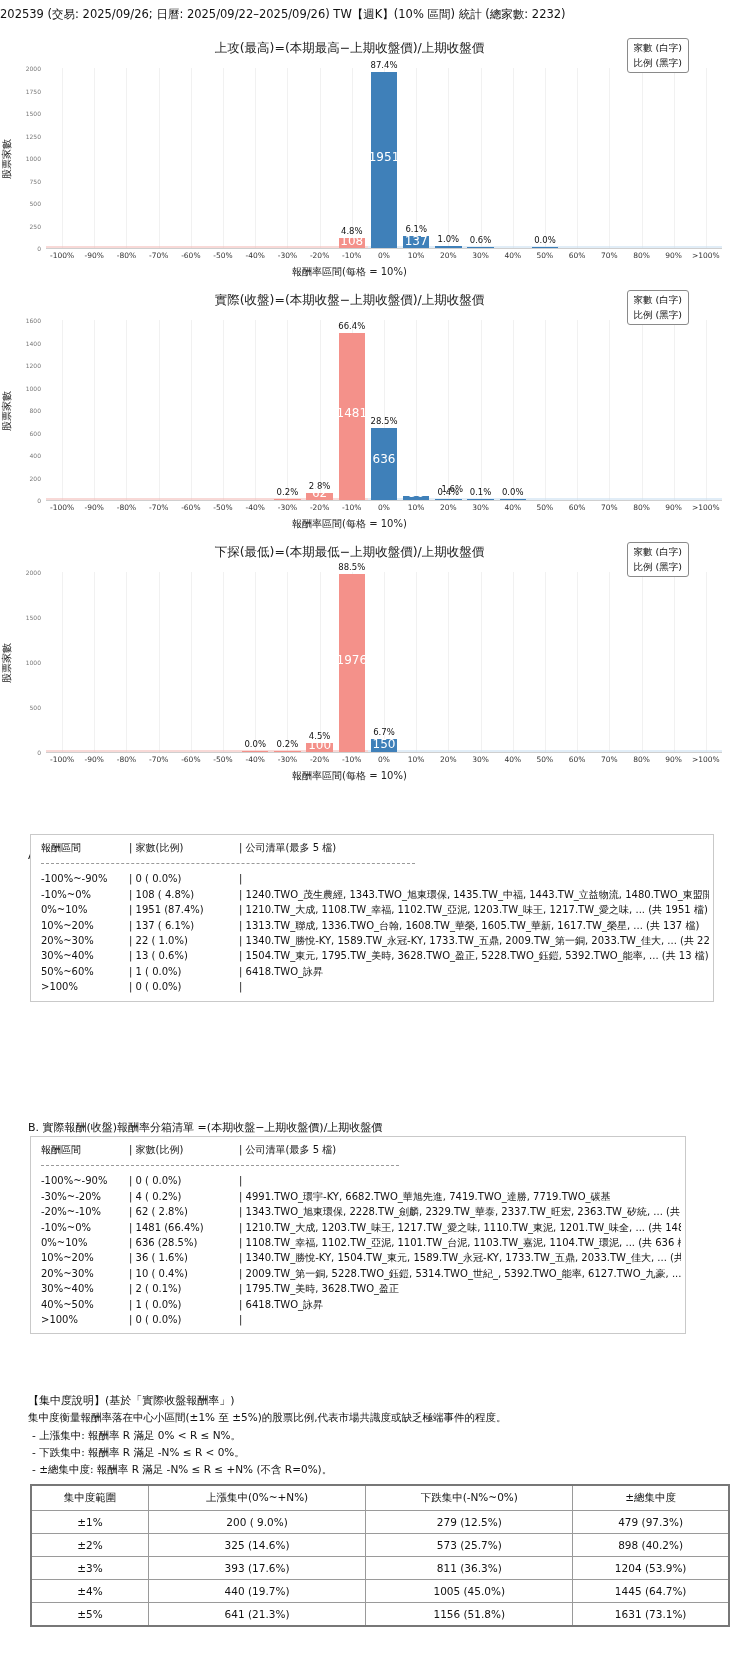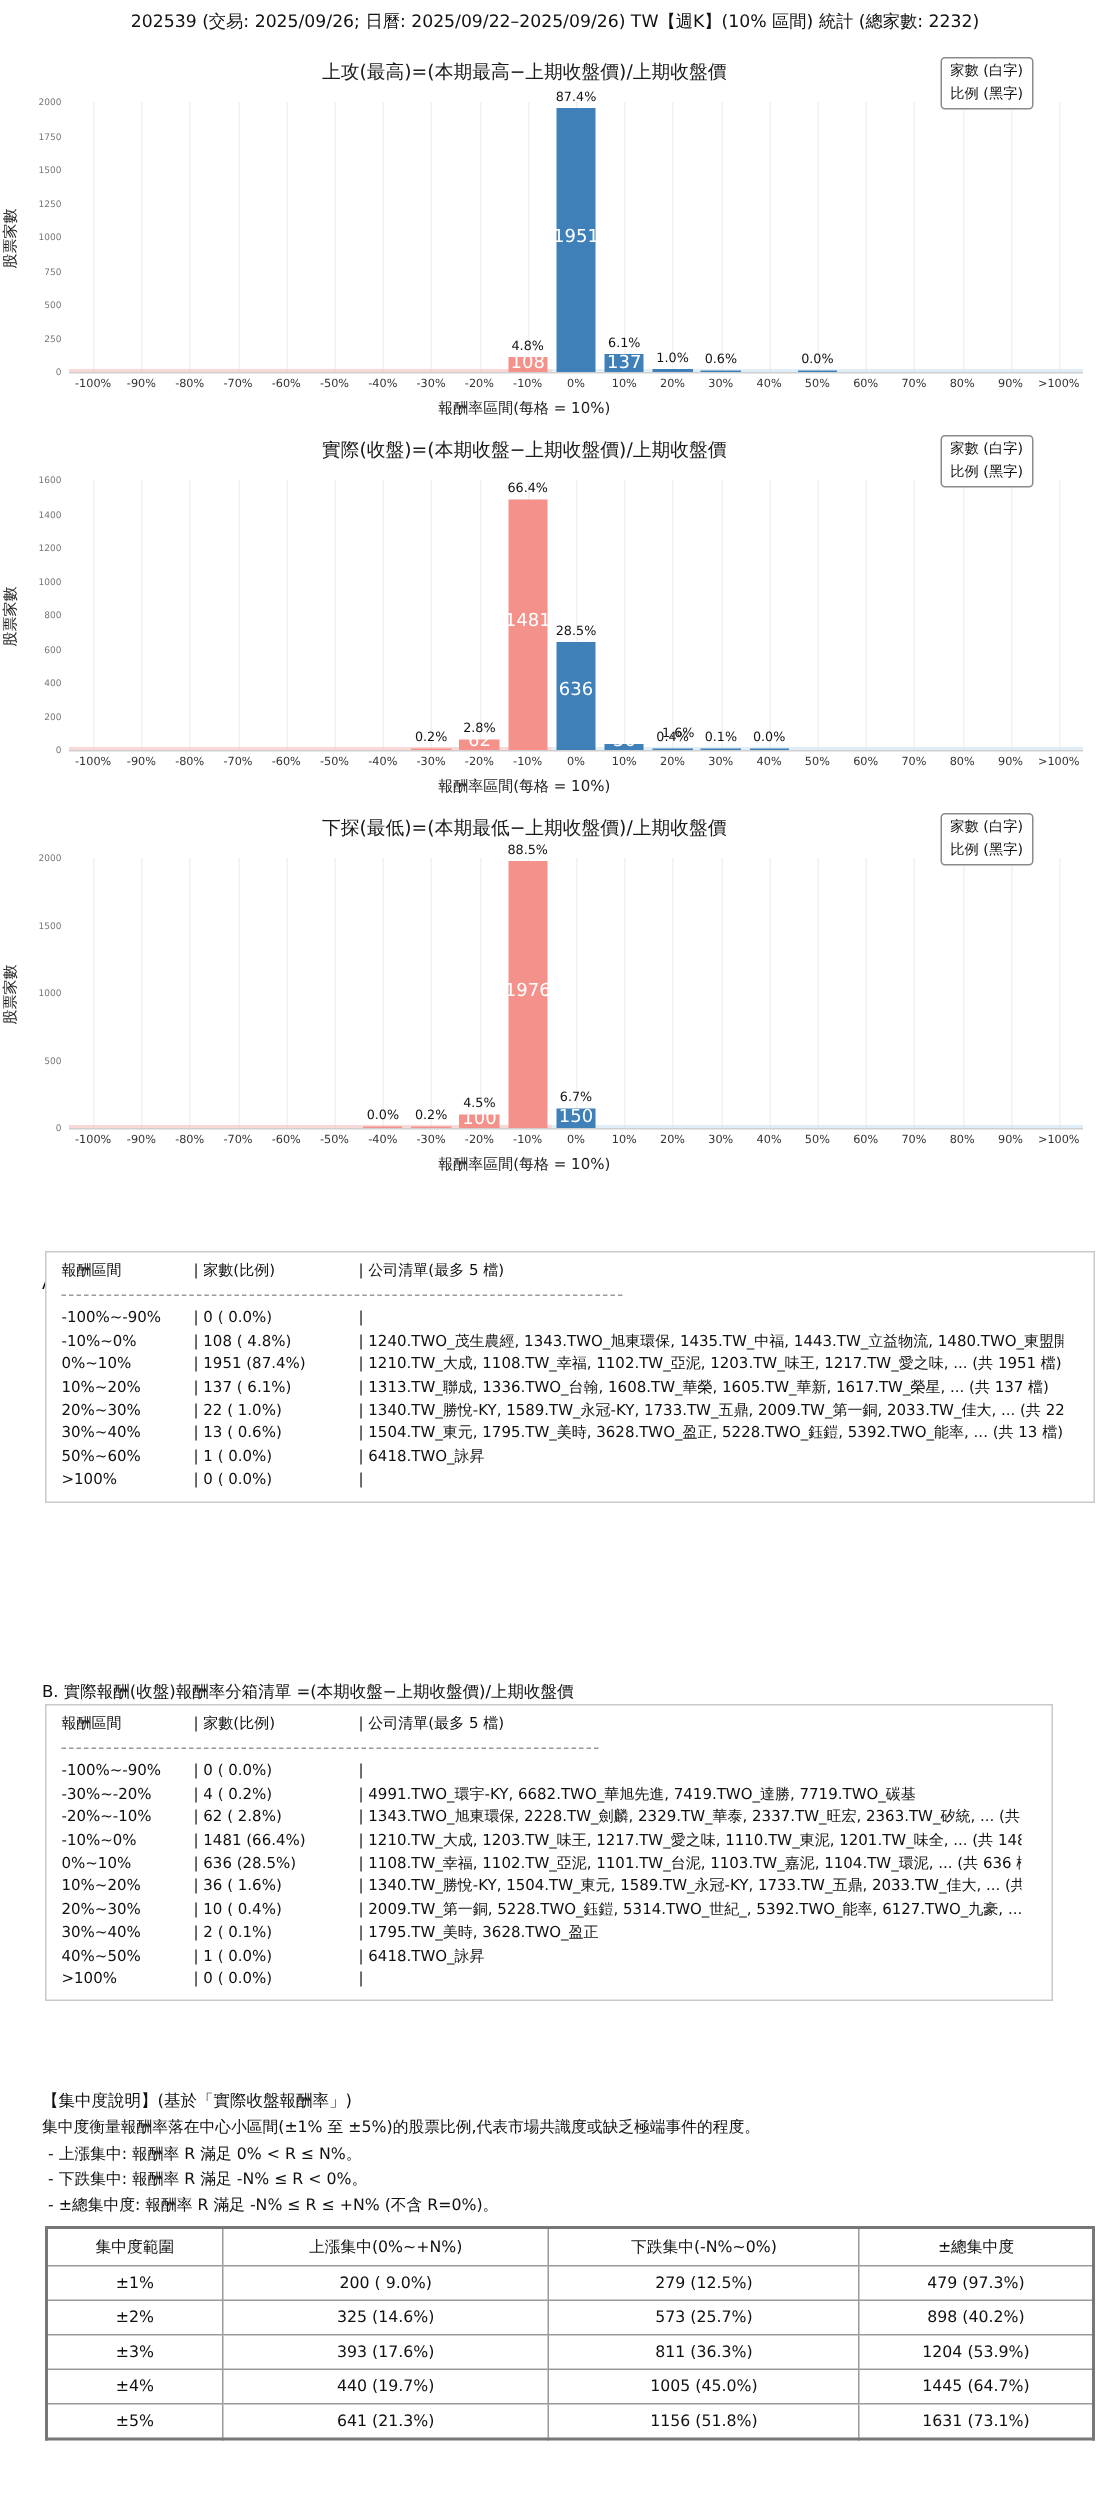--- a/index.html
+++ b/index.html
@@ -1,18 +1,18 @@
 <!DOCTYPE html>
 <html><head>
 <meta charset="utf-8">
 <style>
   html,body{margin:0;padding:0;background:#fff;}
   body{width:740px;height:1670px;position:relative;overflow:hidden;
        font-family:"DejaVu Sans","Liberation Sans",sans-serif;color:#111;}
-  .page-title{position:absolute;top:7px;left:0;width:740px;text-align:center;font-size:11.5px;}
+  .page-title{position:absolute;top:7px;left:0;width:740px;font-size:11.5px;}
 
   .chart{position:absolute;left:0;width:699px;height:252px;}
   #chart0{top:34px}#chart1{top:286px}#chart2{top:538px}
   .chart-title{position:absolute;top:6px;left:0;width:100%;text-align:center;font-size:12.5px;color:#1a1a1a;}
   .legend{position:absolute;top:4px;right:10px;border:1px solid #8a8a8a;border-radius:3px;background:#fff;
           padding:2px 6px;font-size:9.5px;line-height:1.55;color:#111;z-index:5;}
   .ylab{position:absolute;left:-28px;top:118px;width:70px;text-align:center;transform:rotate(-90deg);
         font-size:10px;color:#222;}
   .plot{position:absolute;left:46px;top:34px;width:676px;height:180px;border-bottom:1px solid #cfcfcf;overflow:visible;}
   .grid{position:absolute;top:0;bottom:0;width:1px;background:#f1f1f1;}
@@ -20,21 +20,21 @@
   .bar{position:absolute;bottom:0;}
   .pct{position:absolute;font-size:8.5px;color:#111;white-space:nowrap;transform:translateX(-50%);}
   .cnt{position:absolute;font-size:12px;color:#fff;white-space:nowrap;transform:translateX(-50%);}
   .ytick{position:absolute;left:0;width:41px;text-align:right;font-size:6px;color:#777;}
   .xticks{position:absolute;left:46px;top:217px;width:676px;display:flex;}
   .xtick{flex:1;text-align:center;font-size:7.5px;color:#333;white-space:nowrap;}
   .xlab{position:absolute;top:231px;left:0;width:100%;text-align:center;font-size:10px;color:#222;}
 
   .section-heading{position:absolute;left:28px;font-size:11px;color:#111;white-space:nowrap;}
   #secA-h{top:848px}#secB-h{top:1120px}
-  .listbox{position:absolute;border:1px solid #c9c9c9;background:#fff;padding:5px 20px 6px 10px;
+  .listbox{position:absolute;border:1px solid #c9c9c9;background:#fff;padding:5px 4px 6px 10px;
            font-size:10px;line-height:15.4px;color:#111;}
   #secA-box{top:834px;left:30px;width:668px;}
   #secB-box{top:1136px;left:30px;width:640px;}
   .lrow{display:flex;white-space:nowrap;}
   .lrange{width:88px;flex:none;}
   .lcount{width:110px;flex:none;}
   .lcomp{flex:1;min-width:0;overflow:hidden;}
   .dash{border-top:1px dashed #9a9a9a;width:56%;margin:8px 0 7px 0;height:0;}
 
   .conc-text{position:absolute;left:28px;white-space:nowrap;}

